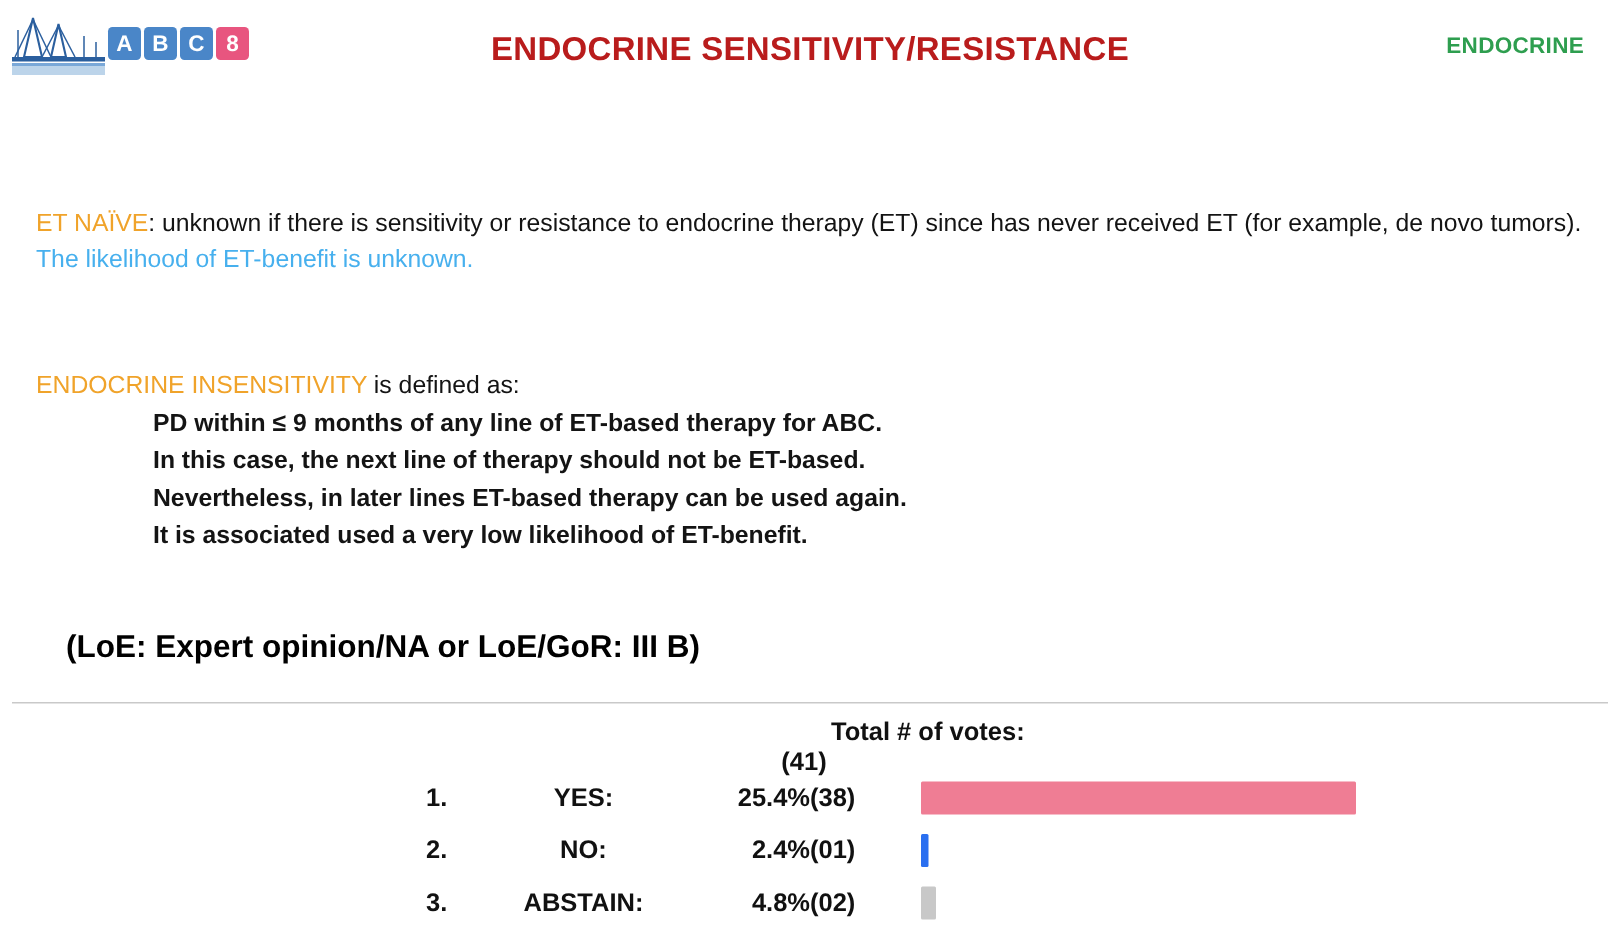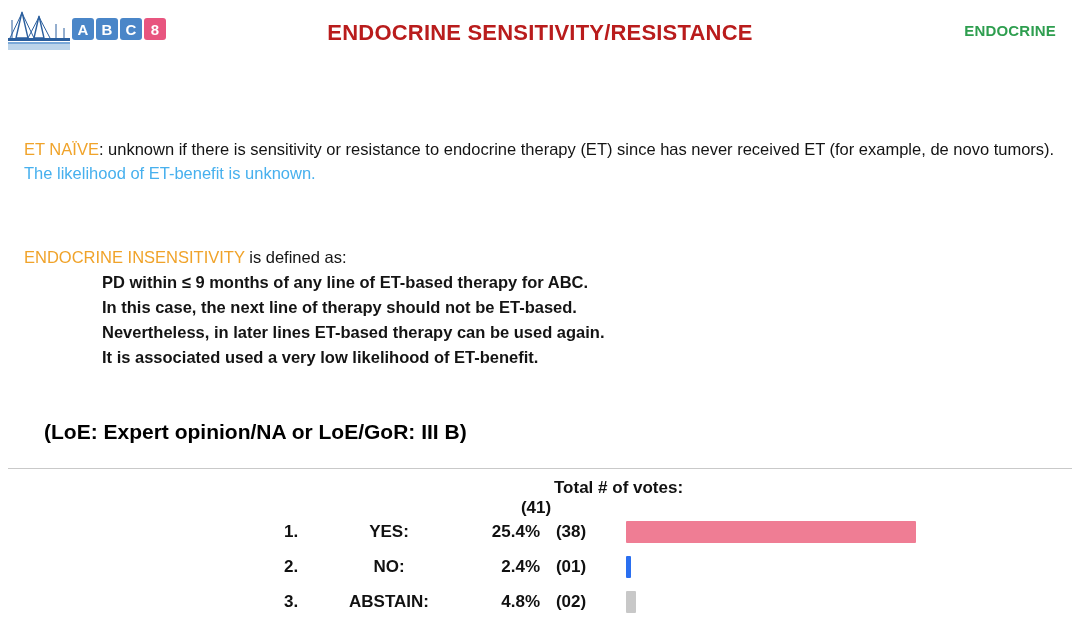--- a/index.html
+++ b/index.html
@@ -150,22 +150,22 @@
   .col-label {
     width: 150px;
     text-align: center;
   }
   .col-pct {
     width: 76px;
     text-align: right;
   }
   .col-count {
     width: 62px;
-    text-align: center;
-    padding-right: 24px;
+    text-align: left;
+    padding-right: 12px;
   }
   .bar-cell {
     width: 420px;
     display: flex;
     align-items: center;
   }
   .bar {
     height: 22px;
     border-radius: 1px;
   }

